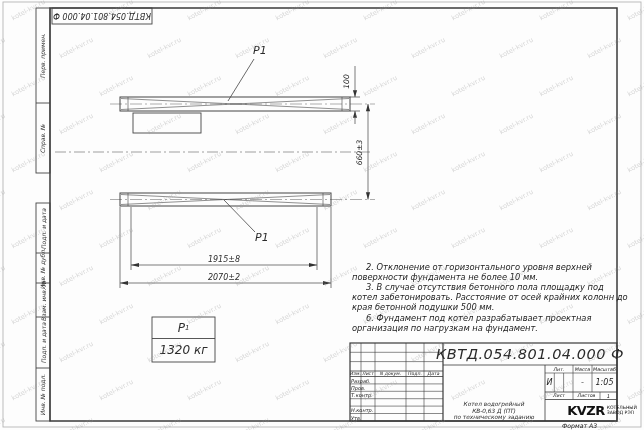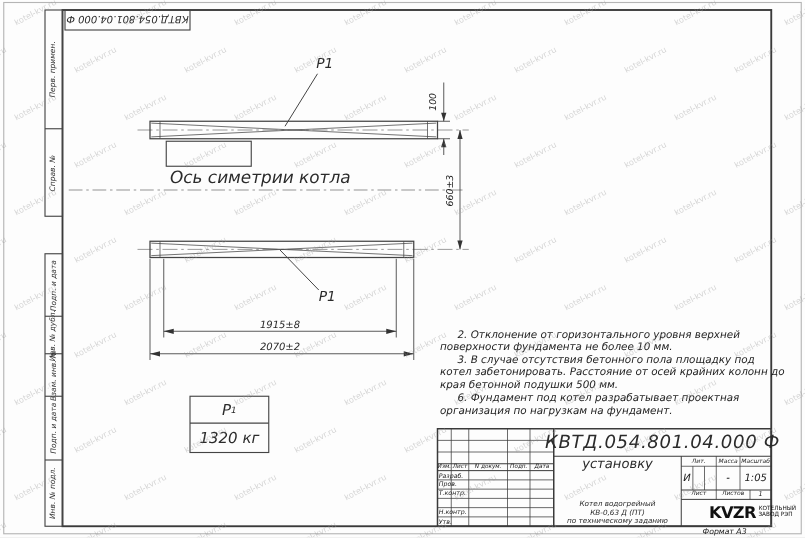--- a/index.html
+++ b/index.html
@@ -162,21 +162,20 @@
     </div>
   <div class="vcell" style="left:36px;top:317px;width:14px;height:51px;">
       <span>Подп. и дата</span>
     </div>
   <div class="vcell" style="left:36px;top:368px;width:14px;height:53px;">
       <span>Инв. № подл.</span>
     </div>
 
   <div class="txt" style="left:253px;top:44px;font-size:11px;">P1</div>
   <div class="txt" style="left:255px;top:231px;font-size:11px;">P1</div>
-  <div class="txt" style="left:136px;top:134px;font-size:13.5px;">Ось симетрии котла</div>
 
   <div class="vdim" style="left:337px;top:68px;width:18px;height:26px;">
       <span>100</span>
     </div>
   <div class="vdim" style="left:351px;top:132px;width:18px;height:40px;">
       <span>660±3</span>
     </div>
   <div class="txt ctr" style="left:194px;top:255px;width:60px;font-size:8px;">1915±8</div>
   <div class="txt ctr" style="left:194px;top:273px;width:60px;font-size:8px;">2070±2</div>
 
@@ -200,21 +199,20 @@
   <div class="tb-label ctr" style="left:406px;top:371px;width:18px;height:5.5px;font-size:4.6px;">Подп.</div>
   <div class="tb-label ctr" style="left:424px;top:371px;width:19px;height:5.5px;font-size:4.6px;">Дата</div>
 
   <div class="tb-label" style="left:351px;top:377.5px;font-size:5px;">Разраб.</div>
   <div class="tb-label" style="left:351px;top:384.9px;font-size:5px;">Пров.</div>
   <div class="tb-label" style="left:351px;top:392.3px;font-size:5px;">Т.контр.</div>
   <div class="tb-label" style="left:351px;top:407.1px;font-size:5px;">Н.контр.</div>
   <div class="tb-label" style="left:351px;top:414.5px;font-size:5px;">Утв.</div>
 
   <div class="txt" style="left:443px;top:366px;width:102px;font-size:10.5px;text-align:center;line-height:1.1;white-space:normal;">
-    <div>установку</div>
   </div>
   <div class="txt" style="left:443px;top:401px;width:102px;font-size:5.8px;text-align:center;line-height:1.15;white-space:normal;">
     <div>Котел водогрейный</div>
     <div>КВ-0,63 Д (ПТ)</div>
     <div>по техническому заданию</div>
   </div>
 
   <div class="tb-label ctr" style="left:545px;top:366px;width:28px;height:6px;font-size:4.8px;">Лит.</div>
   <div class="tb-label ctr" style="left:573px;top:366px;width:19px;height:6px;font-size:4.8px;">Масса</div>
   <div class="tb-label ctr" style="left:592px;top:366px;width:25px;height:6px;font-size:4.8px;">Масштаб</div>

